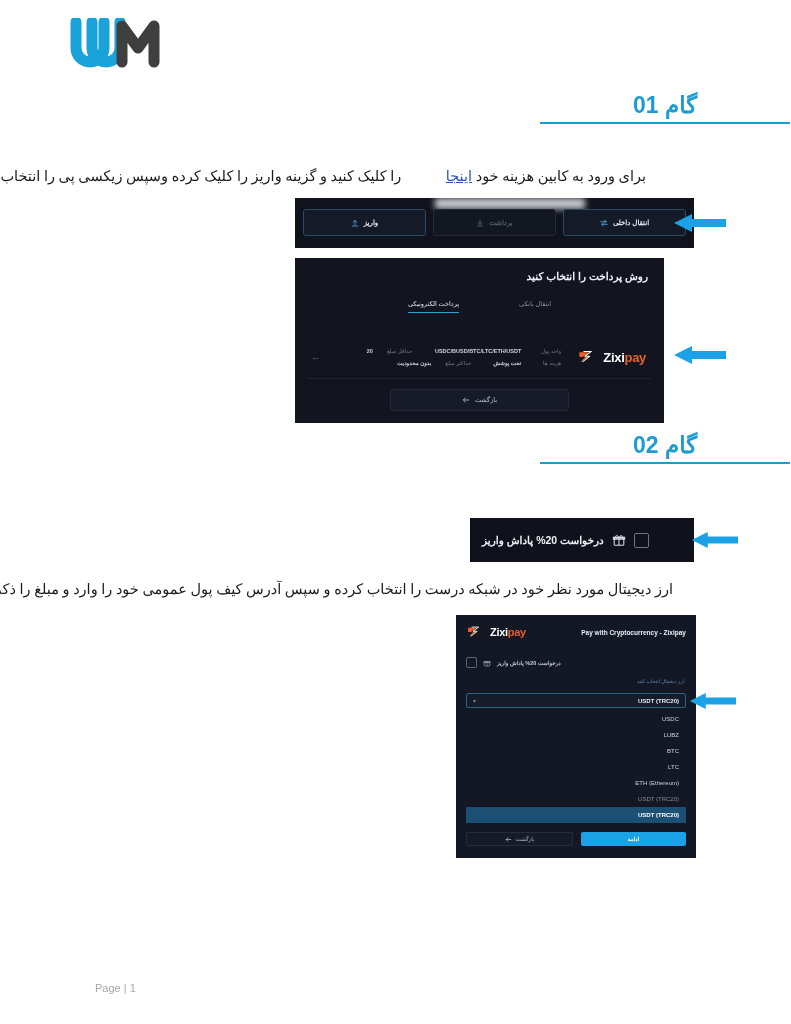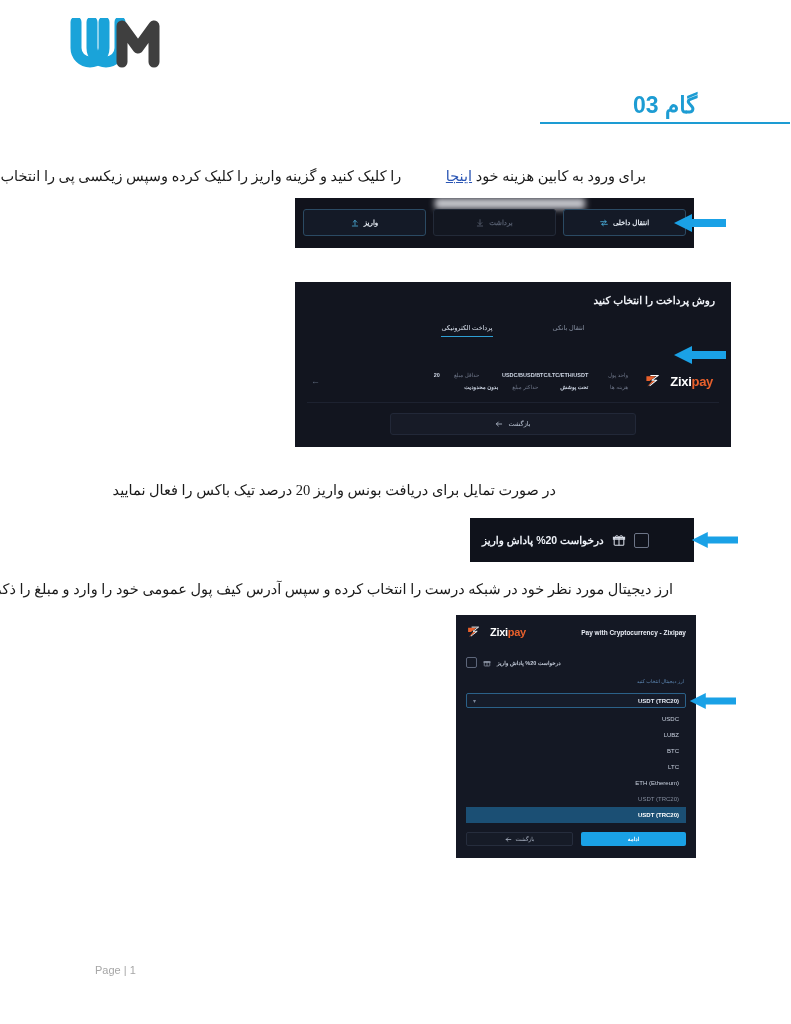--- a/index.html
+++ b/index.html
@@ -147,24 +147,23 @@
   
   .annot-arrow {
     position: absolute;
     display: block;
   }
 
   
   .shot-pay {
     left: 295px;
     top: 258px;
-    width: 436px;
+    width: 369px;
     height: 165px;
     background: #12151f;
-    margin-top: 24px;
   }
   .pay-title {
     position: absolute;
     right: 16px;
     top: 12px;
     font-size: 10.5px;
     font-weight: bold;
     color: #f0f3f8;
   }
   .pay-tabs {
@@ -417,42 +416,42 @@
     gap: 4px;
     font-size: 5.5px;
     color: #aeb7c7;
     box-sizing: border-box;
   }
 
   
   .footer {
     position: absolute;
     left: 95px;
-    bottom: 48px;
+    bottom: 30px;
     font-family: "Liberation Sans", sans-serif;
     font-size: 11px;
     color: #a6a6a6;
     direction: ltr;
   }
 </style>
 </head>
 <body>
 
 <div class="page">
 
   <div class="logo-block">
     <svg class="logo-mark" viewBox="0 0 100 55">
       <path d="M6 4 L6 30 A14 14 0 0 0 34 30 L34 4" fill="none" stroke="#1aa3d9" stroke-width="11" stroke-linecap="round"></path>
       <path d="M22 4 L22 30 A14 14 0 0 0 50 30 L50 4" fill="none" stroke="#1aa3d9" stroke-width="11" stroke-linecap="round"></path>
       <path d="M52 44 L52 8 L68 30 L84 8 L84 44" fill="none" stroke="#3f3f3f" stroke-width="11" stroke-linejoin="round" stroke-linecap="round"></path>
     </svg>
   </div>
 
   <div class="step-heading" style="left:540px; top:93px;">
-    <div class="step-text">گام 03</div>
+    <div class="step-text">گام 01</div>
     <div class="step-rule"></div>
   </div>
 
   <div class="para" style="right:145px; top:165px;">
     <span>برای ورود به کابین هزینه خود </span><a class="inline-link" href="#">اینجا</a><span> را کلیک کنید و گزینه واریز را کلیک کرده وسپس زیکسی پی را انتخاب نمایید</span>
   </div>
 
   <div class="shot shot-actions">
     <div class="blurbar"></div>
     <div class="btn-row">
@@ -525,22 +524,25 @@
       <svg width="8" height="8" viewBox="0 0 12 12">
         <path d="M10 6H2M5 3L2 6l3 3" fill="none" stroke="#b9c2d2" stroke-width="1.2" stroke-linecap="round" stroke-linejoin="round"></path>
       </svg>
     </div>
   </div>
 
   <svg class="annot-arrow" style="left:672px; top:345px;" width="54" height="20" viewBox="0 0 54 20">
     <path d="M54 6 H20 V1 L2 10 L20 19 V14 H54 Z" fill="#1aa1e6"></path>
   </svg>
 
-
-  <div class="para" style="right:235px; top:479px;">در صورت تمایل برای دریافت بونس واریز 20 درصد تیک باکس را فعال نمایید</div>
+  <div class="step-heading" style="left:540px; top:433px;">
+    <div class="step-text">گام 02</div>
+    <div class="step-rule"></div>
+  </div>
+
 
   <div class="shot shot-bonus">
     <div class="bonus-inner">
       <div class="bonus-check"></div>
       <svg width="14" height="14" viewBox="0 0 16 16">
         <rect x="2.5" y="6" width="11" height="8" rx="1" fill="none" stroke="#d8dde7" stroke-width="1.2"></rect>
         <path d="M1.6 5h12.8v2.2H1.6z" fill="none" stroke="#d8dde7" stroke-width="1.2"></path>
         <path d="M8 5v9" stroke="#d8dde7" stroke-width="1.2"></path>
         <path d="M8 5C6.8 2.6 4 2.4 4 4.2 4 5.2 6 5 8 5zM8 5c1.2-2.4 4-2.6 4-.8C12 5.2 10 5 8 5z" fill="none" stroke="#d8dde7" stroke-width="1.1"></path>
       </svg>

